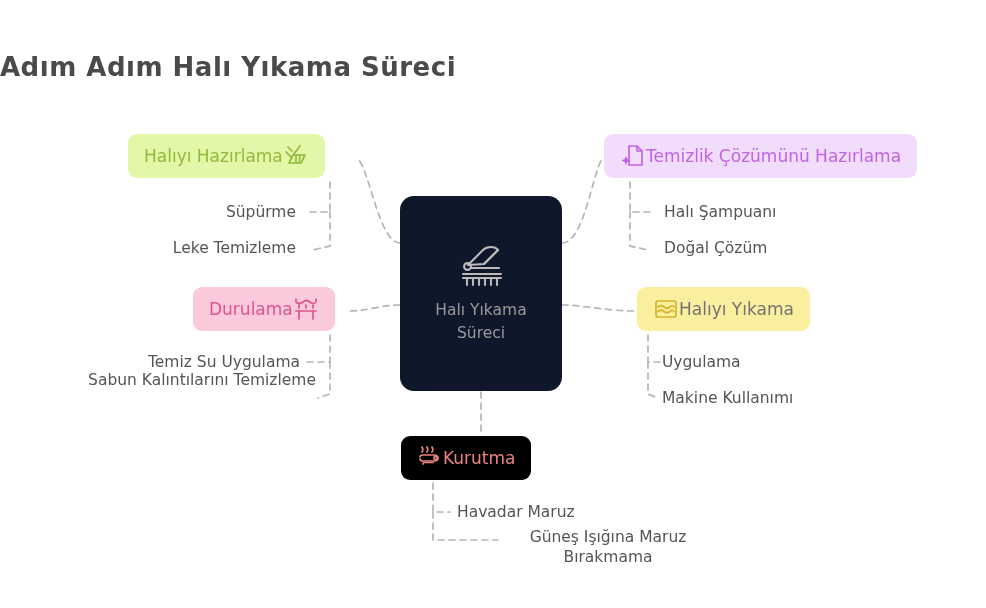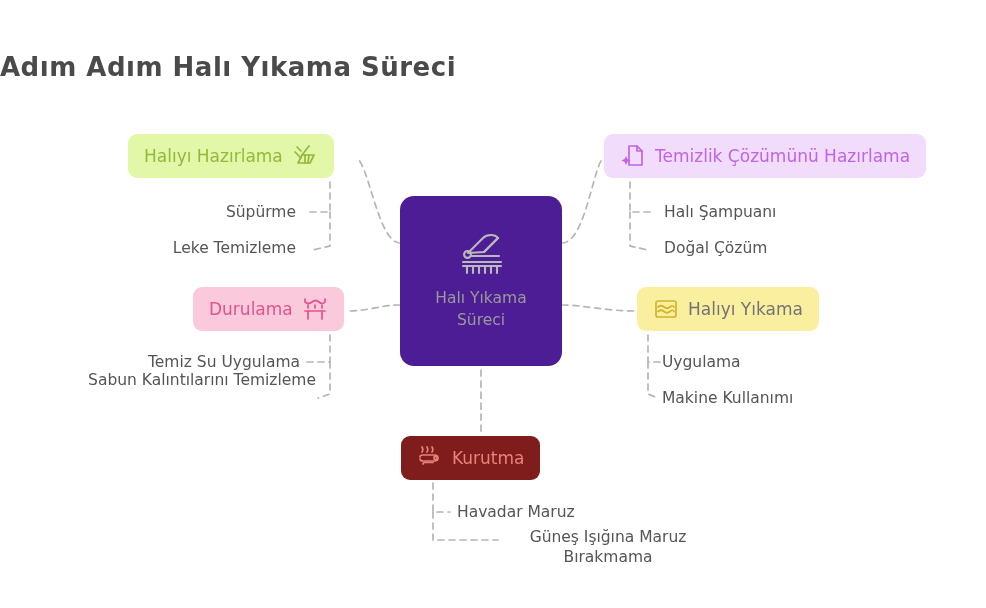--- a/index.html
+++ b/index.html
@@ -37,22 +37,22 @@
     height: 608px;
     pointer-events: none;
   }
 
   
   #center-node {
     position: absolute;
     left: 400px;
     top: 196px;
     width: 162px;
-    height: 170px;
-    background: #4c1d95;
+    height: 195px;
+    background: #0f172a;
     border-radius: 14px;
     display: flex;
     flex-direction: column;
     align-items: center;
     justify-content: center;
     gap: 4px;
   }
   #center-node .c-icon { width: 54px; height: 52px; }
   #center-node .c-label {
     font-size: 15.5px;
@@ -60,41 +60,40 @@
     line-height: 1.45;
     text-align: center;
     white-space: pre-line;
   }
 
   
   .pill {
     position: absolute;
     display: flex;
     align-items: center;
-    gap: 9px;
     border-radius: 9px;
     padding: 9px 16px;
     white-space: nowrap;
   }
   .pill .p-label { font-size: 17px; line-height: 1; }
   .pill .p-icon { width: 26px; height: 26px; flex: 0 0 26px; }
 
   #pill-prepare   { left: 128px;  top: 134px;  background: #e2f7a8; }
   #pill-prepare .p-label { color: #93b93c; }
 
   #pill-solution  { left: 604px;  top: 134px;  background: #f2dcfb; }
   #pill-solution .p-label { color: #c064e3; }
 
   #pill-rinse     { left: 193px;  top: 287px;  background: #fbc9dc; }
   #pill-rinse .p-label { color: #e0548e; }
 
   #pill-wash      { left: 637px;  top: 287px;  background: #faef9e; }
   #pill-wash .p-label { color: #737373; }
 
-  #pill-dry       { left: 401px;  top: 436px;  background: #7f1d1d; justify-content: space-between; }
+  #pill-dry       { left: 401px;  top: 436px;  background: #000000; justify-content: space-between; }
   #pill-dry .p-label { color: #e8837c; }
 
   
   .leaf {
     position: absolute;
     font-size: 15.5px;
     color: #555555;
     white-space: nowrap;
     line-height: 1.28;
   }

